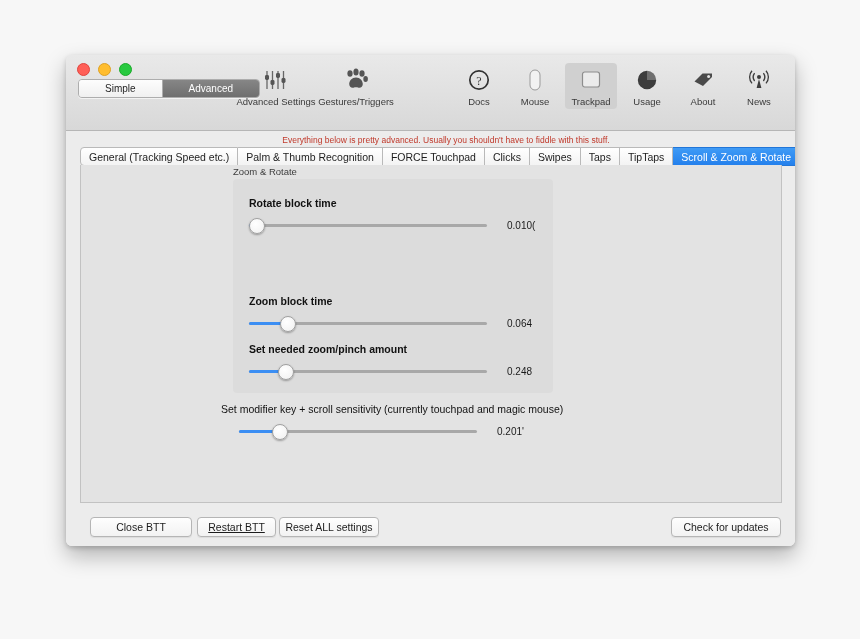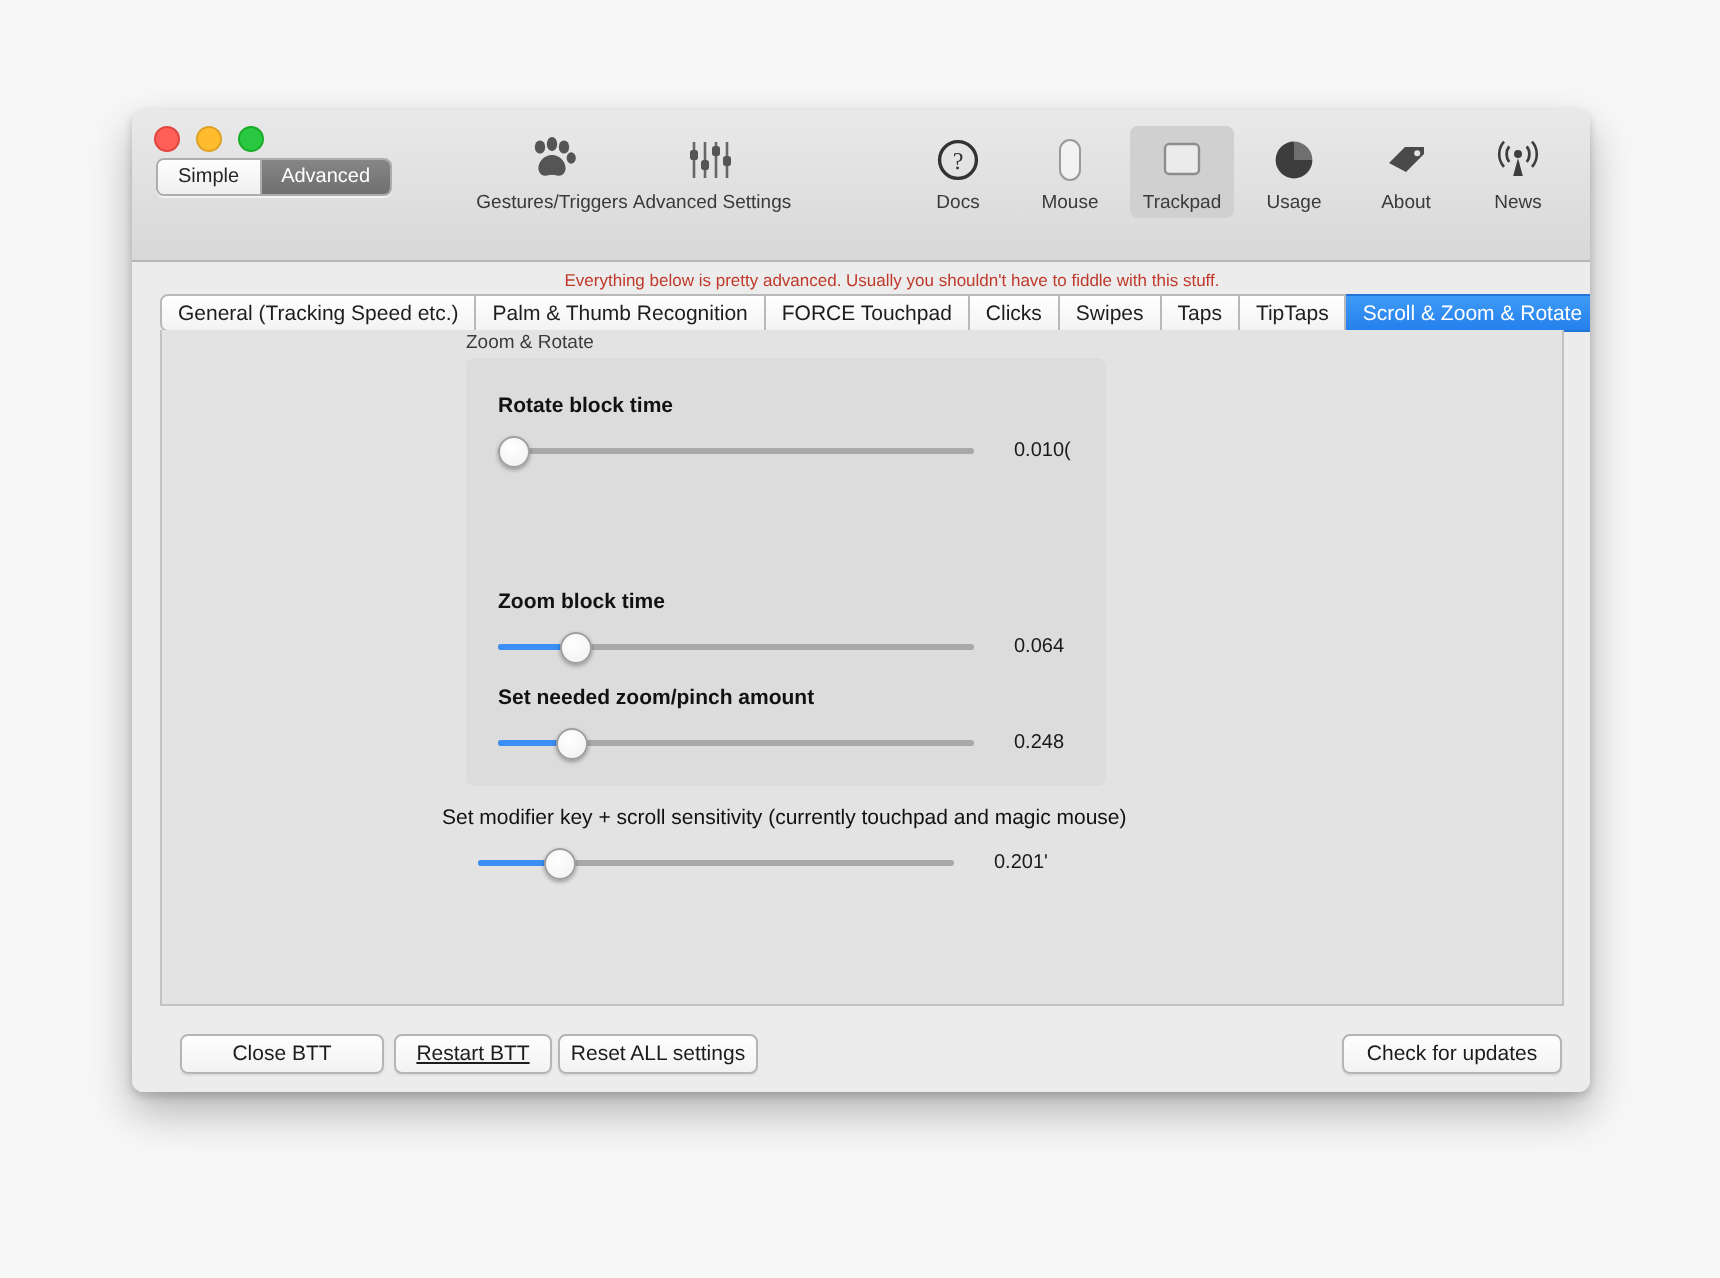--- a/index.html
+++ b/index.html
@@ -47,21 +47,21 @@
     display: flex;
     border: 1px solid #adadad;
     border-radius: 4px;
     overflow: hidden;
     height: 17px;
     box-shadow: 0 1px 0 rgba(255,255,255,0.6);
   }
   .seg {
     font-size: 10px;
     line-height: 17px;
-    padding: 0 10px;
+    padding: 0 26px;
     color: #262626;
     background: linear-gradient(to bottom,#fdfdfd,#f0f0f0);
     border-right: 1px solid #adadad;
   }
   .seg:last-child { border-right: none; }
   .seg.active {
     background: linear-gradient(to bottom,#868686,#6f6f6f);
     color: #ffffff;
   }
 
@@ -238,51 +238,51 @@
         <div class="light yellow"></div>
         <div class="light green"></div>
       </div>
 
       <div class="segmented">
         <div class="seg">Simple</div>
         <div class="seg active">Advanced</div>
       </div>
 
       <div class="tb-group-left">
-        <div class="tbitem wide">
-          <div class="tbicon">
-            <svg width="26" height="24" viewBox="0 0 26 24">
-              <ellipse cx="7" cy="5.5" rx="2.6" ry="3.3" fill="#555"></ellipse>
-              <ellipse cx="13" cy="4" rx="2.6" ry="3.5" fill="#555"></ellipse>
-              <ellipse cx="19" cy="5.5" rx="2.6" ry="3.3" fill="#555"></ellipse>
-              <ellipse cx="22.6" cy="11" rx="2.3" ry="2.9" fill="#555"></ellipse>
-              <path d="M13 9.5c4 0 6.8 3.4 6.8 6.6 0 2.6-2.2 4.3-4.3 3.6-1.6-.5-3.4-.5-5 0-2.1.7-4.3-1-4.3-3.6 0-3.2 2.8-6.6 6.8-6.6z" fill="#555"></path>
-            </svg>
-          </div>
-          <div class="tblabel">Gestures/Triggers</div>
-        </div>
         <div class="tbitem wide">
           <div class="tbicon">
             <svg width="26" height="24" viewBox="0 0 26 24">
               <g stroke="#666" stroke-width="1.3">
                 <line x1="4" y1="3" x2="4" y2="21"></line>
                 <line x1="9.5" y1="3" x2="9.5" y2="21"></line>
                 <line x1="15" y1="3" x2="15" y2="21"></line>
                 <line x1="20.5" y1="3" x2="20.5" y2="21"></line>
               </g>
               <g fill="#555">
                 <rect x="2" y="7" width="4" height="5" rx="1.4"></rect>
                 <rect x="7.5" y="12" width="4" height="5" rx="1.4"></rect>
                 <rect x="13" y="5" width="4" height="5" rx="1.4"></rect>
                 <rect x="18.5" y="10" width="4" height="5" rx="1.4"></rect>
               </g>
             </svg>
           </div>
           <div class="tblabel">Advanced Settings</div>
         </div>
+        <div class="tbitem wide">
+          <div class="tbicon">
+            <svg width="26" height="24" viewBox="0 0 26 24">
+              <ellipse cx="7" cy="5.5" rx="2.6" ry="3.3" fill="#555"></ellipse>
+              <ellipse cx="13" cy="4" rx="2.6" ry="3.5" fill="#555"></ellipse>
+              <ellipse cx="19" cy="5.5" rx="2.6" ry="3.3" fill="#555"></ellipse>
+              <ellipse cx="22.6" cy="11" rx="2.3" ry="2.9" fill="#555"></ellipse>
+              <path d="M13 9.5c4 0 6.8 3.4 6.8 6.6 0 2.6-2.2 4.3-4.3 3.6-1.6-.5-3.4-.5-5 0-2.1.7-4.3-1-4.3-3.6 0-3.2 2.8-6.6 6.8-6.6z" fill="#555"></path>
+            </svg>
+          </div>
+          <div class="tblabel">Gestures/Triggers</div>
+        </div>
       </div>
 
       <div class="tb-group-right">
         <div class="tbitem">
           <div class="tbicon">
             <svg width="22" height="22" viewBox="0 0 22 22">
               <circle cx="11" cy="11" r="9.2" fill="none" stroke="#333" stroke-width="1.7"></circle>
               <text x="11" y="15.6" text-anchor="middle" font-size="12" font-family="Liberation Serif, serif" fill="#333">?</text>
             </svg>
           </div>

